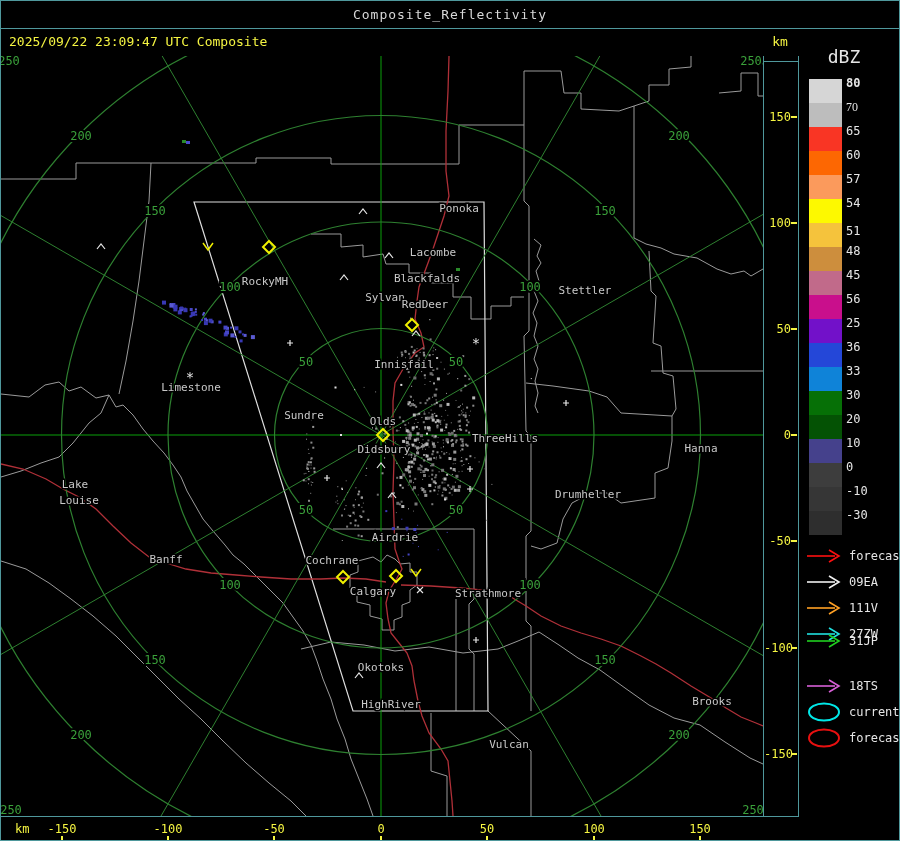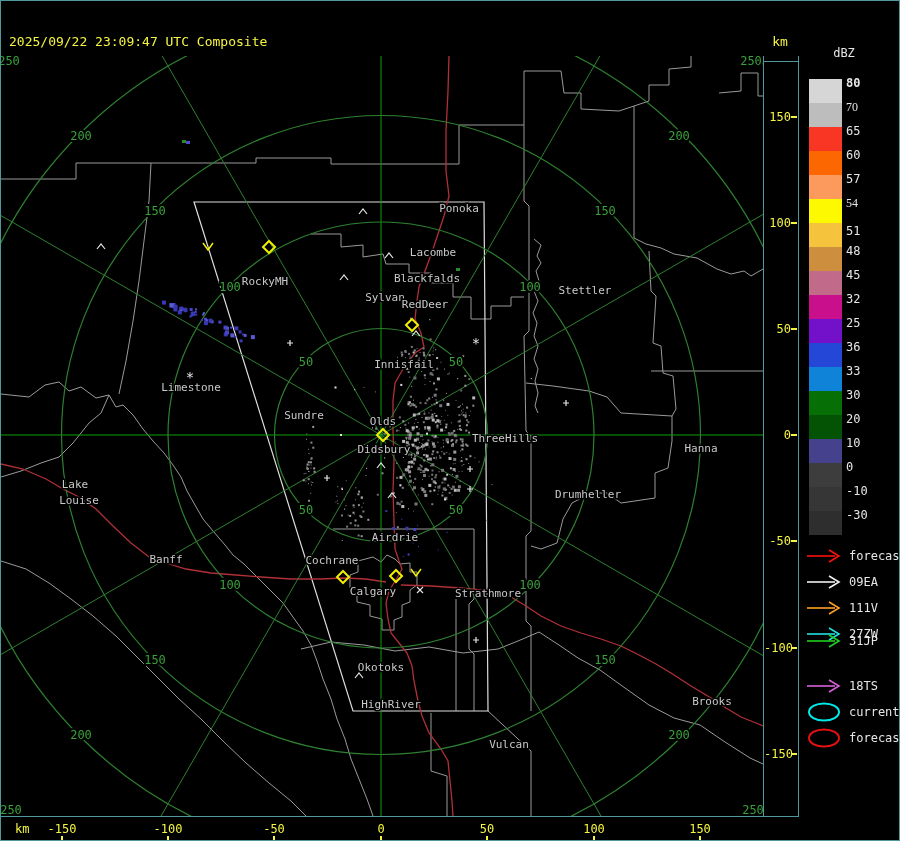--- a/index.html
+++ b/index.html
@@ -20,31 +20,34 @@
        border-right:1px solid #4f989c;color:#f5f542;font-size:12px;}
   .ra-lab{position:absolute;left:0;width:27px;text-align:right;height:14px;line-height:14px;}
   .ra-tick{position:absolute;right:1px;width:6px;height:2px;background:#f5f542;}
   #bottomaxis{position:absolute;left:0;top:815px;width:798px;height:25px;
        border-top:1px solid #4f989c;color:#f5f542;font-size:12px;}
   .ba-lab{position:absolute;top:5px;width:48px;margin-left:-24px;text-align:center;}
   .ba-tick{position:absolute;top:19px;width:2px;height:6px;background:#f5f542;margin-left:-1px;}
   #km-bottom{position:absolute;left:14px;top:5px;}
   #rightpanel{position:absolute;left:798px;top:29px;width:101px;height:811px;background:#000;}
   #dbz-title{position:absolute;left:0;top:16px;width:90px;text-align:center;
-       color:#e6e6e6;font-size:12px;}
+       color:#e6e6e6;font-size:18px;}
   .swatch{position:absolute;left:10px;width:33px;height:24px;}
   .sw-lab{position:absolute;left:47px;height:14px;line-height:14px;color:#e6e6e6;font-size:12px;}
   .lg-row{position:absolute;left:0;width:101px;height:22px;}
   .lg-lab{position:absolute;left:50px;top:4px;color:#e6e6e6;font-size:12px;}
   .lg-ico{position:absolute;left:6px;top:0;}
 </style>
 </head>
 <body>
 
 <div id="app">
+  <div id="titlebar">
+    <span>Composite_Reflectivity</span>
+  </div>
   <div id="daterow">
     <span id="datetime">2025/09/22 23:09:47 UTC Composite</span>
     <span id="km-right">km</span>
   </div>
   <div id="map"><svg width="762" height="760" viewBox="0 55 762 760">
         <rect x="0" y="55" width="762" height="760" fill="#000"></rect>
         <polyline points="150,162 255,162 255,157 330,157 330,163 458,163 458,124 523,124 523,70" fill="none" stroke="#9a9a9a" stroke-width="1"></polyline>
         <polyline points="523,70 560,70 563,92 580,92 580,108 618,110 633,105 633,237" fill="none" stroke="#9a9a9a" stroke-width="1"></polyline>
         <polyline points="633,105 648,100 648,84 668,84 668,68 690,66 690,55" fill="none" stroke="#9a9a9a" stroke-width="1"></polyline>
         <polyline points="633,237 645,243 660,247 673,253 696,257 716,268 730,273 743,270 750,275 762,268" fill="none" stroke="#9a9a9a" stroke-width="1"></polyline>
@@ -789,29 +792,29 @@
         <div class="sw-lab" style="top: 46px; font-weight: bold;">80</div>
         <div class="swatch" style="top: 73px; background: rgb(189, 189, 189);"></div>
         <div class="sw-lab" style="top: 70px; font-family: Liberation Serif, serif;">70</div>
         <div class="swatch" style="top: 97px; background: rgb(249, 53, 36);"></div>
         <div class="sw-lab" style="top: 94px;">65</div>
         <div class="swatch" style="top: 121px; background: rgb(253, 103, 2);"></div>
         <div class="sw-lab" style="top: 118px;">60</div>
         <div class="swatch" style="top: 145px; background: rgb(251, 154, 92);"></div>
         <div class="sw-lab" style="top: 142px;">57</div>
         <div class="swatch" style="top: 169px; background: rgb(253, 249, 0);"></div>
-        <div class="sw-lab" style="top: 166px; font-family: Liberation Serif, serif;">54</div>
+        <div class="sw-lab" style="top: 166px;">54</div>
         <div class="swatch" style="top: 193px; background: rgb(245, 195, 60);"></div>
         <div class="sw-lab" style="top: 194px;">51</div>
         <div class="swatch" style="top: 217px; background: rgb(205, 142, 61);"></div>
         <div class="sw-lab" style="top: 214px;">48</div>
         <div class="swatch" style="top: 241px; background: rgb(193, 106, 138);"></div>
         <div class="sw-lab" style="top: 238px;">45</div>
         <div class="swatch" style="top: 265px; background: rgb(201, 15, 140);"></div>
-        <div class="sw-lab" style="top: 262px;">32</div>
+        <div class="sw-lab" style="top: 262px;">56</div>
         <div class="swatch" style="top: 289px; background: rgb(114, 17, 201);"></div>
         <div class="sw-lab" style="top: 286px;">25</div>
         <div class="swatch" style="top: 313px; background: rgb(36, 71, 216);"></div>
         <div class="sw-lab" style="top: 310px;">36</div>
         <div class="swatch" style="top: 337px; background: rgb(15, 131, 216);"></div>
         <div class="sw-lab" style="top: 334px;">33</div>
         <div class="swatch" style="top: 361px; background: rgb(6, 112, 6);"></div>
         <div class="sw-lab" style="top: 358px;">30</div>
         <div class="swatch" style="top: 385px; background: rgb(4, 82, 4);"></div>
         <div class="sw-lab" style="top: 382px;">20</div>

